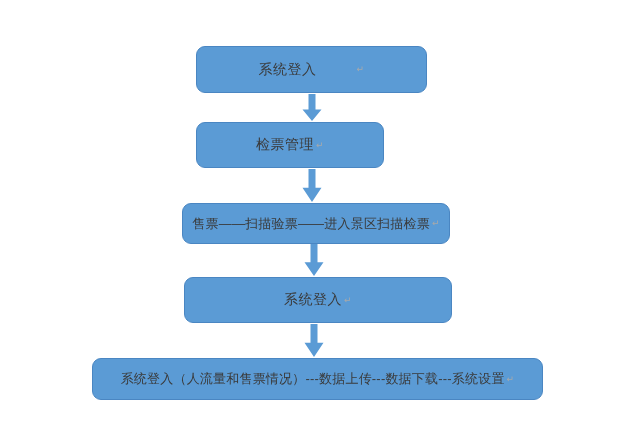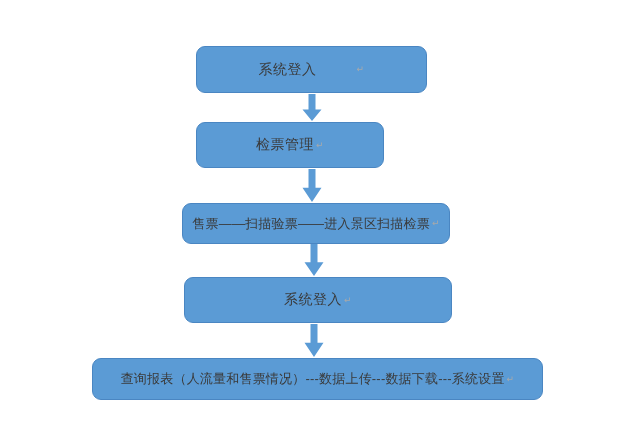--- a/index.html
+++ b/index.html
@@ -100,17 +100,17 @@
       <span class="return-mark" style="color: rgb(169, 169, 169);">↵</span>
   </div>
 
   <div class="flow-arrow arrow-4">
     <svg viewBox="0 0 24 28" preserveAspectRatio="none" aria-hidden="true">
       <polygon class="arrow-shape" points="8.5,0 15.5,0 15.5,16 21.5,16 12,28 2.5,16 8.5,16" fill="#5b9bd5"></polygon>
     </svg>
   </div>
 
   <div class="flow-node node-5 wide">
-    <span>查询报表（人流量和售票情况）---数据上传---数据下载---系统设置</span>
+    <span>系统登入（人流量和售票情况）---数据上传---数据下载---系统设置</span>
       <span class="return-mark" style="color: rgb(169, 169, 169);">↵</span>
   </div>
 
 </div>
 
 </body></html>

